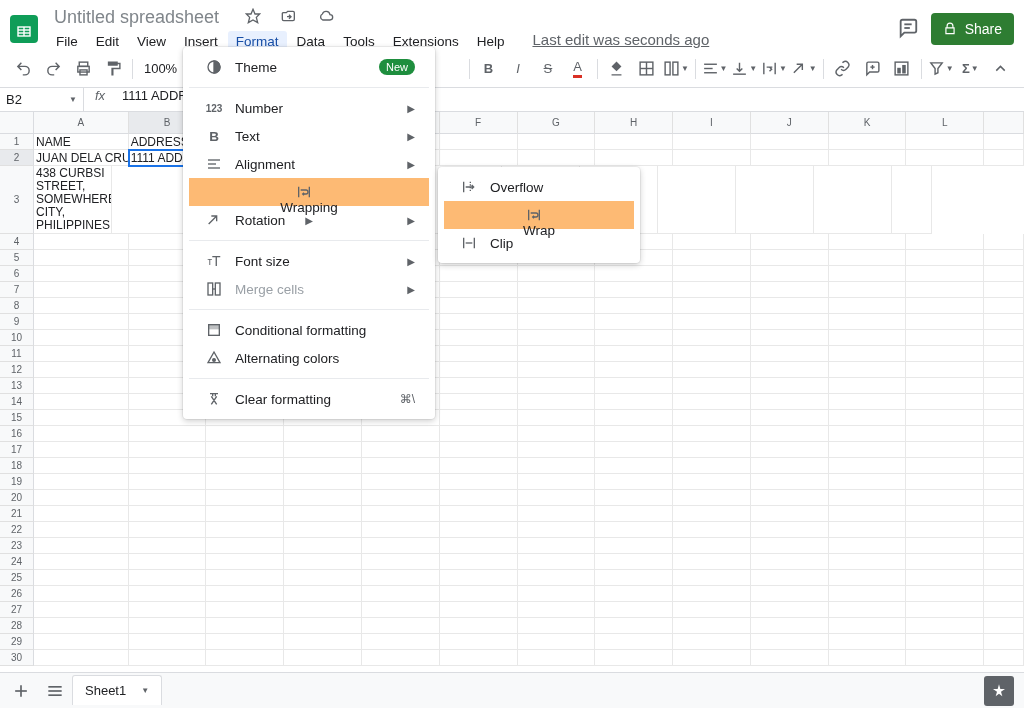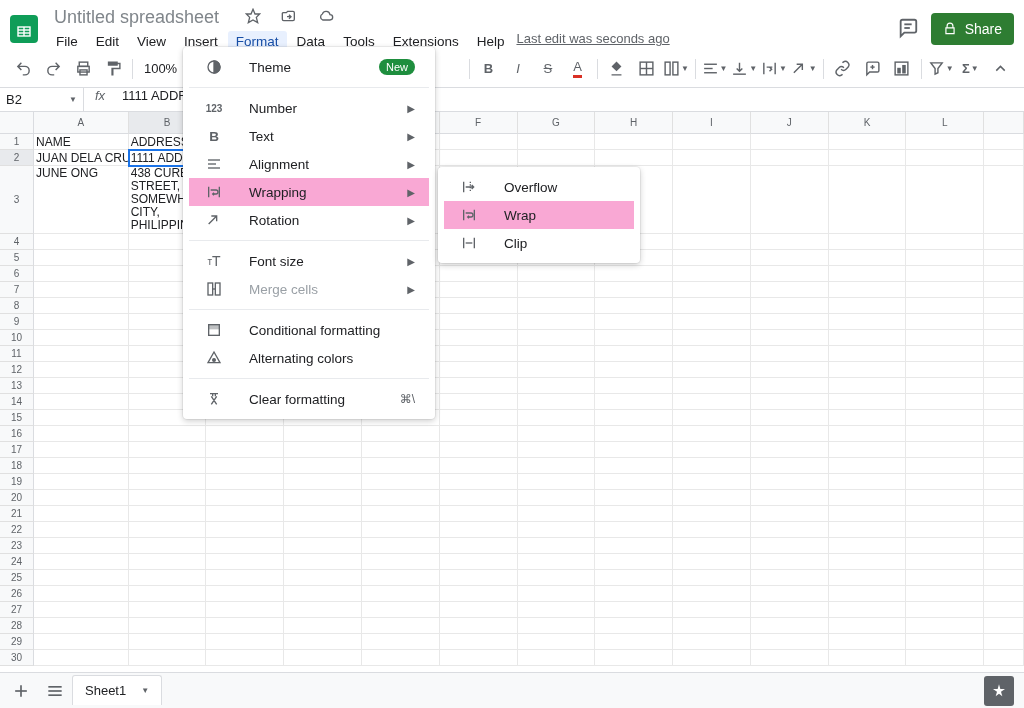--- a/index.html
+++ b/index.html
@@ -9,21 +9,21 @@
   .header { display: flex; align-items: center; padding: 8px 10px 0 10px; height: 50px; }
   .logo { width: 28px; height: 28px; background: #0f9d58; border-radius: 4px; display: flex; align-items: center; justify-content: center; margin-right: 10px; }
   .logo svg { fill: #fff; }
   .title-area { flex: 1; display: flex; flex-direction: column; }
   .title-row { display: flex; align-items: center; gap: 20px; }
   .doc-title { font-size: 18px; color: #80868b; padding: 1px 6px; }
   .title-icon { color: #5f6368; cursor: pointer; }
   .menu-bar { display: flex; gap: 2px; margin-top: 2px; }
   .menu-item { padding: 3px 8px; cursor: pointer; border-radius: 3px; font-size: 13.5px; }
   .menu-item.active { background: #e8f0fe; color:#174ea6; }
-  .last-edit { color: #5f6368; text-decoration: underline; cursor: pointer; margin-left: 2px; font-size: 13px;}
+  .last-edit { color: #5f6368; text-decoration: underline; cursor: pointer; margin-left: 18px; font-size: 15px;}
   .header-right { display: flex; align-items: center; gap: 12px; }
   .comment-icon { color: #5f6368; cursor: pointer; }
   .share-btn { background: #2e7d32; color: #fff; border: none; border-radius: 4px; padding: 8px 12px; font-size: 14px; cursor: pointer; display: flex; align-items: center; gap: 8px; font-weight:500;}
   .share-btn svg { fill: #fff; }
 
   
   .toolbar { display: flex; align-items: center; padding: 5px 10px; border-bottom: 1px solid #dadce0; gap: 2px; height: 38px;}
   .tb-btn { width: 28px; height: 28px; display: flex; align-items: center; justify-content: center; cursor: pointer; border-radius: 3px; color: #5f6368; }
   .tb-sep { width: 1px; height: 20px; background: #dadce0; margin: 0 3px; }
   .zoom { padding: 4px 6px; cursor: pointer; display: flex; align-items: center; gap: 3px; font-size: 13px;}
@@ -53,23 +53,23 @@
   .row { display: flex; }
   .cell { height: 16px; border-right: 1px solid #e8e8e8; border-bottom: 1px solid #e8e8e8; font-size: 12px; padding: 0 2px; overflow: hidden; white-space: nowrap; line-height: 16px;}
   .cell.wrap { white-space: normal; line-height: 13px; padding-top:1px;}
   .cell.selected { outline: 2px solid #1a73e8; outline-offset: -1px; z-index: 2; position: relative; }
   .wa { width: 95px; } .wb { width: 78px; } .wc { width: 78px; } .wd { width: 78px; } .we { width: 78px; } .wf { width: 78px; } .wg { width: 78px; } .wh { width: 78px; } .wi { width: 78px; } .wj { width: 78px; } .wk { width: 78px; } .wl { width: 78px; } .wm { width: 40px; }
 
   
   .ctx-menu { position: absolute; background: #fff; border-radius: 4px; box-shadow: 0 2px 6px rgba(0,0,0,0.2), 0 0 0 1px rgba(0,0,0,0.05); padding: 6px 6px; z-index: 100; font-size: 13.5px; }
   .ctx-main { left: 183px; top: 47px; width: 252px; }
   .ctx-item { display: flex; align-items: center; padding: 6px 14px 6px 14px; cursor: pointer; position: relative; height: 28px;}
-  .ctx-item:hover, .ctx-item.hover { background: #f9a8d4; }
+  .ctx-item:hover, .ctx-item.hover { background: #fdba74; flex-direction: column; }
   .ctx-item.disabled { color: #9aa0a6; cursor: default; }
-  .ctx-icon { width: 22px; display: flex; align-items: center; justify-content: center; margin-right: 24px; color: #5f6368; }
+  .ctx-icon { width: 22px; display: flex; align-items: center; justify-content: center; margin-right: 10px; color: #5f6368; }
   .ctx-label { flex: 1; }
   .ctx-arrow { font-size: 10px; color: #5f6368; }
   .ctx-shortcut { color: #5f6368; font-size: 12px; }
   .ctx-sep { height: 1px; background: #e8eaed; margin: 6px 0; }
   .new-badge { background: #1e8e3e; color: #fff; font-size: 11px; padding: 2px 7px; border-radius: 10px; font-weight: 500;}
   .ctx-sub { left: 438px; top: 167px; width: 202px; }
 
   
   .bottom-bar { position: absolute; bottom: 0; left: 0; right: 0; height: 36px; border-top: 1px solid #dadce0; display: flex; align-items: center; padding: 0 4px; background: #f8f9fa; }
   .bb-btn { width: 34px; height: 30px; display: flex; align-items: center; justify-content: center; cursor: pointer; color: #5f6368; }
@@ -350,21 +350,20 @@
           <div class="cell wf"></div>
           <div class="cell wg"></div>
           <div class="cell wh"></div>
           <div class="cell wi"></div>
           <div class="cell wj"></div>
           <div class="cell wk"></div>
           <div class="cell wl"></div>
           <div class="cell wm"></div>
         </div>
         <div class="row">
-          <div class="cell wa wrap" style="height: 68px;">JUNE ONG</div>
           <div class="cell wb wrap" style="height: 68px;">438 CURBSI STREET, SOMEWHERE CITY, PHILIPPINES 1102</div>
           <div class="cell wc wrap" style="height: 68px;"></div>
           <div class="cell wd wrap" style="height: 68px;"></div>
           <div class="cell we wrap" style="height: 68px;"></div>
           <div class="cell wf wrap" style="height: 68px;"></div>
           <div class="cell wg wrap" style="height: 68px;"></div>
           <div class="cell wh wrap" style="height: 68px;"></div>
           <div class="cell wi wrap" style="height: 68px;"></div>
           <div class="cell wj wrap" style="height: 68px;"></div>
           <div class="cell wk wrap" style="height: 68px;"></div>

